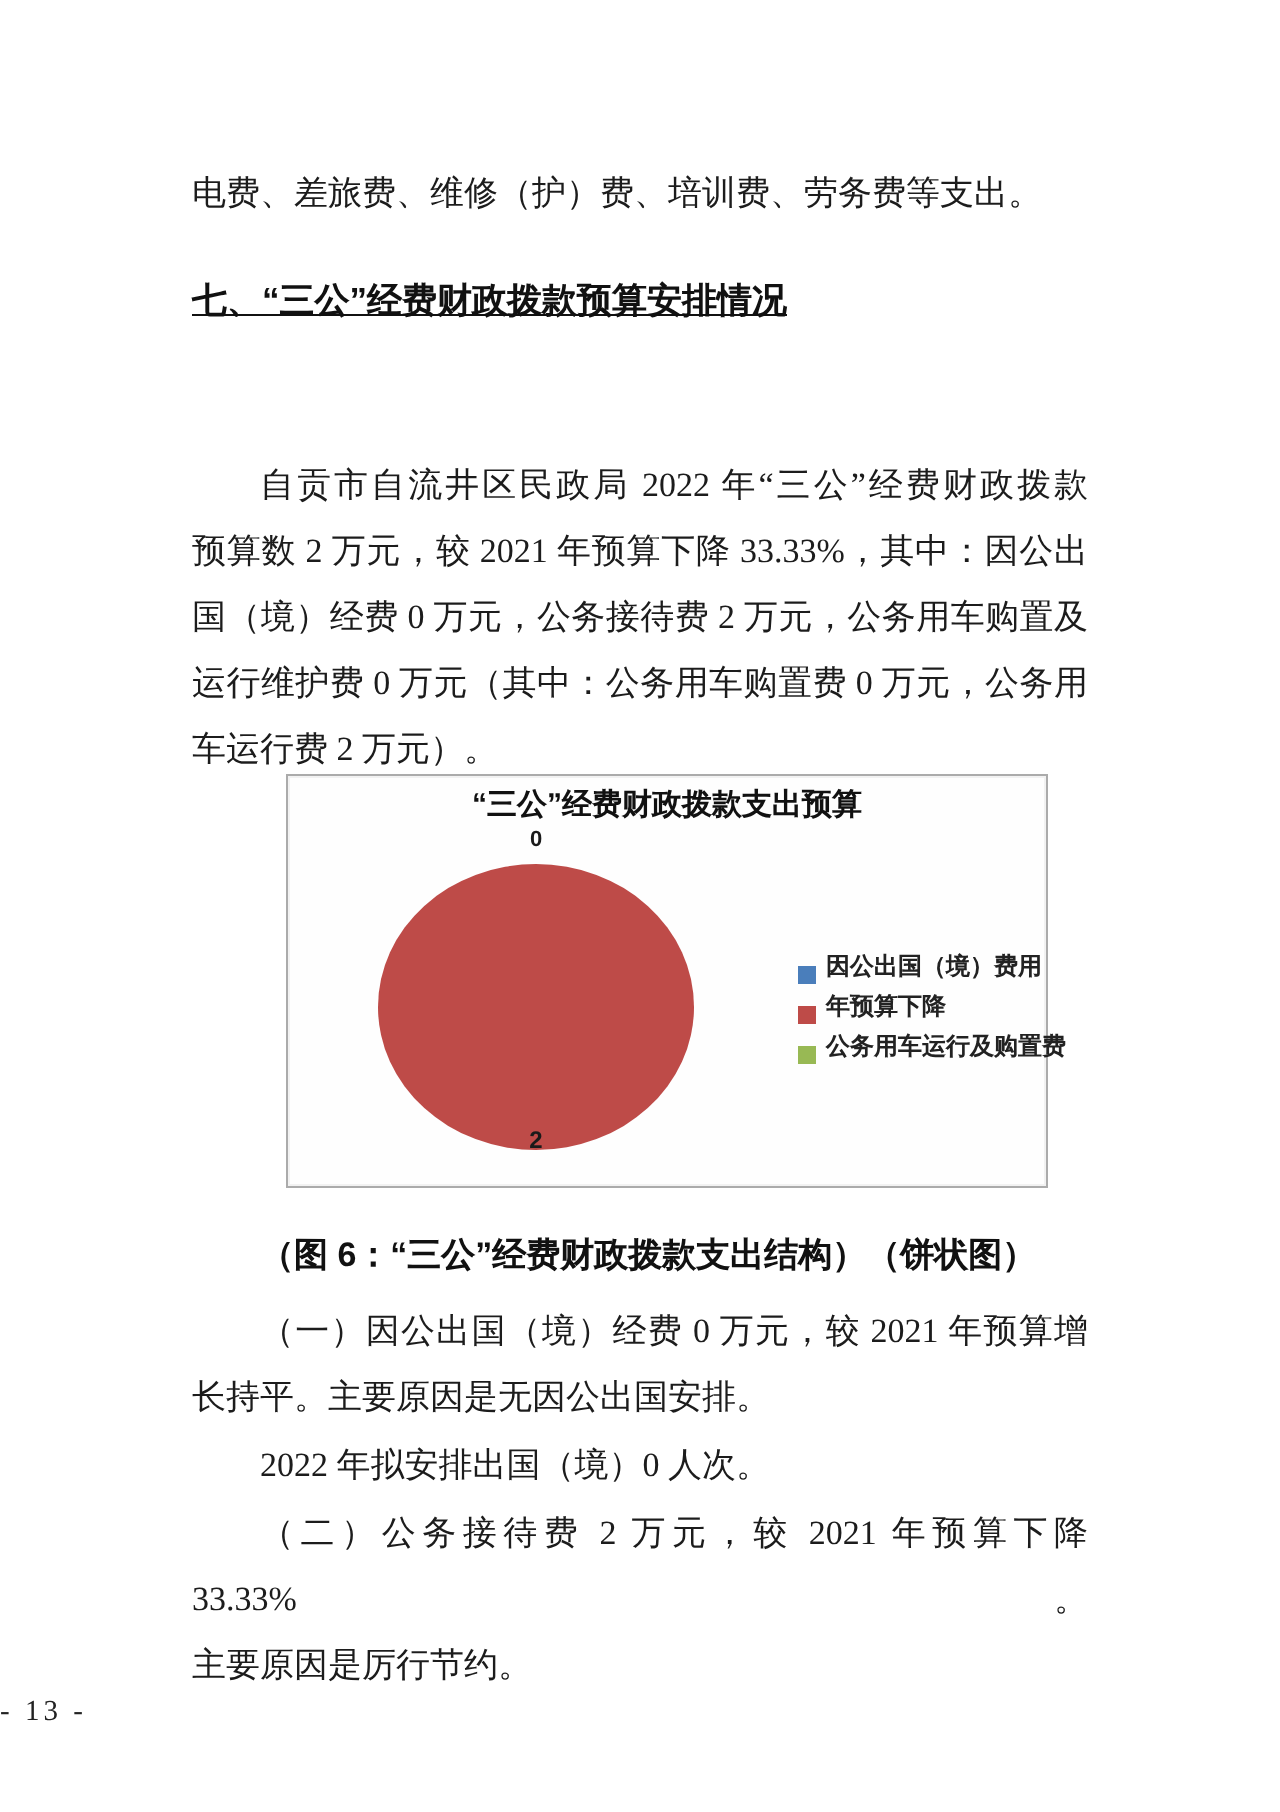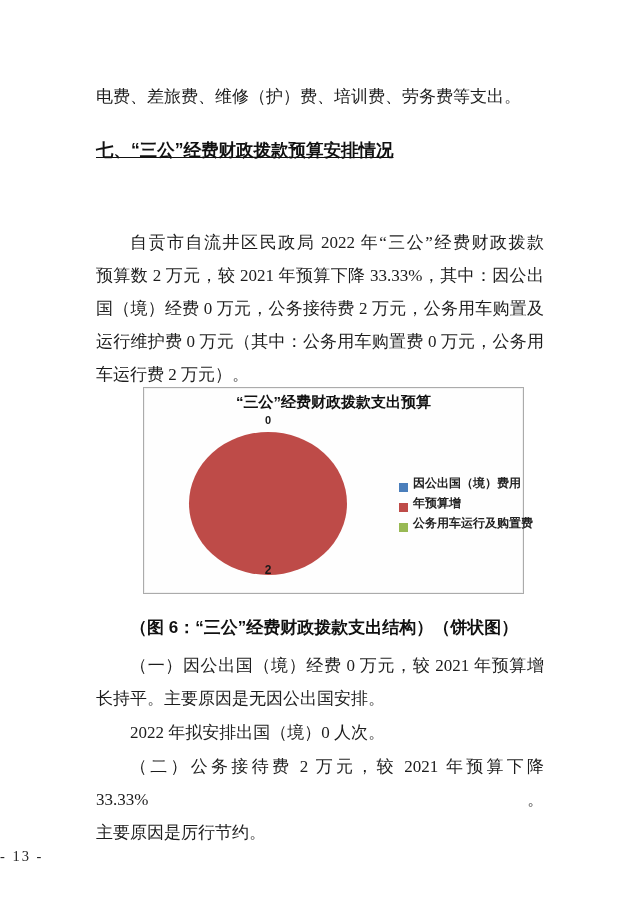--- a/index.html
+++ b/index.html
@@ -117,21 +117,21 @@
 
     <div class="pie-label pie-label-bottom">2</div>
 
     <div class="legend">
       <div class="legend-item">
         <span class="swatch" style="background-color: rgb(74, 126, 187);"></span>
         <span>因公出国（境）费用</span>
       </div>
       <div class="legend-item">
         <span class="swatch" style="background-color: rgb(190, 75, 72);"></span>
-        <span>年预算增</span>
+        <span>年预算下降</span>
       </div>
       <div class="legend-item">
         <span class="swatch" style="background-color: rgb(152, 185, 84);"></span>
         <span>公务用车运行及购置费</span>
       </div>
     </div>
   </div>
 
   <div class="abs figure-caption">（图 6：“三公”经费财政拨款支出结构）（饼状图）</div>
 

